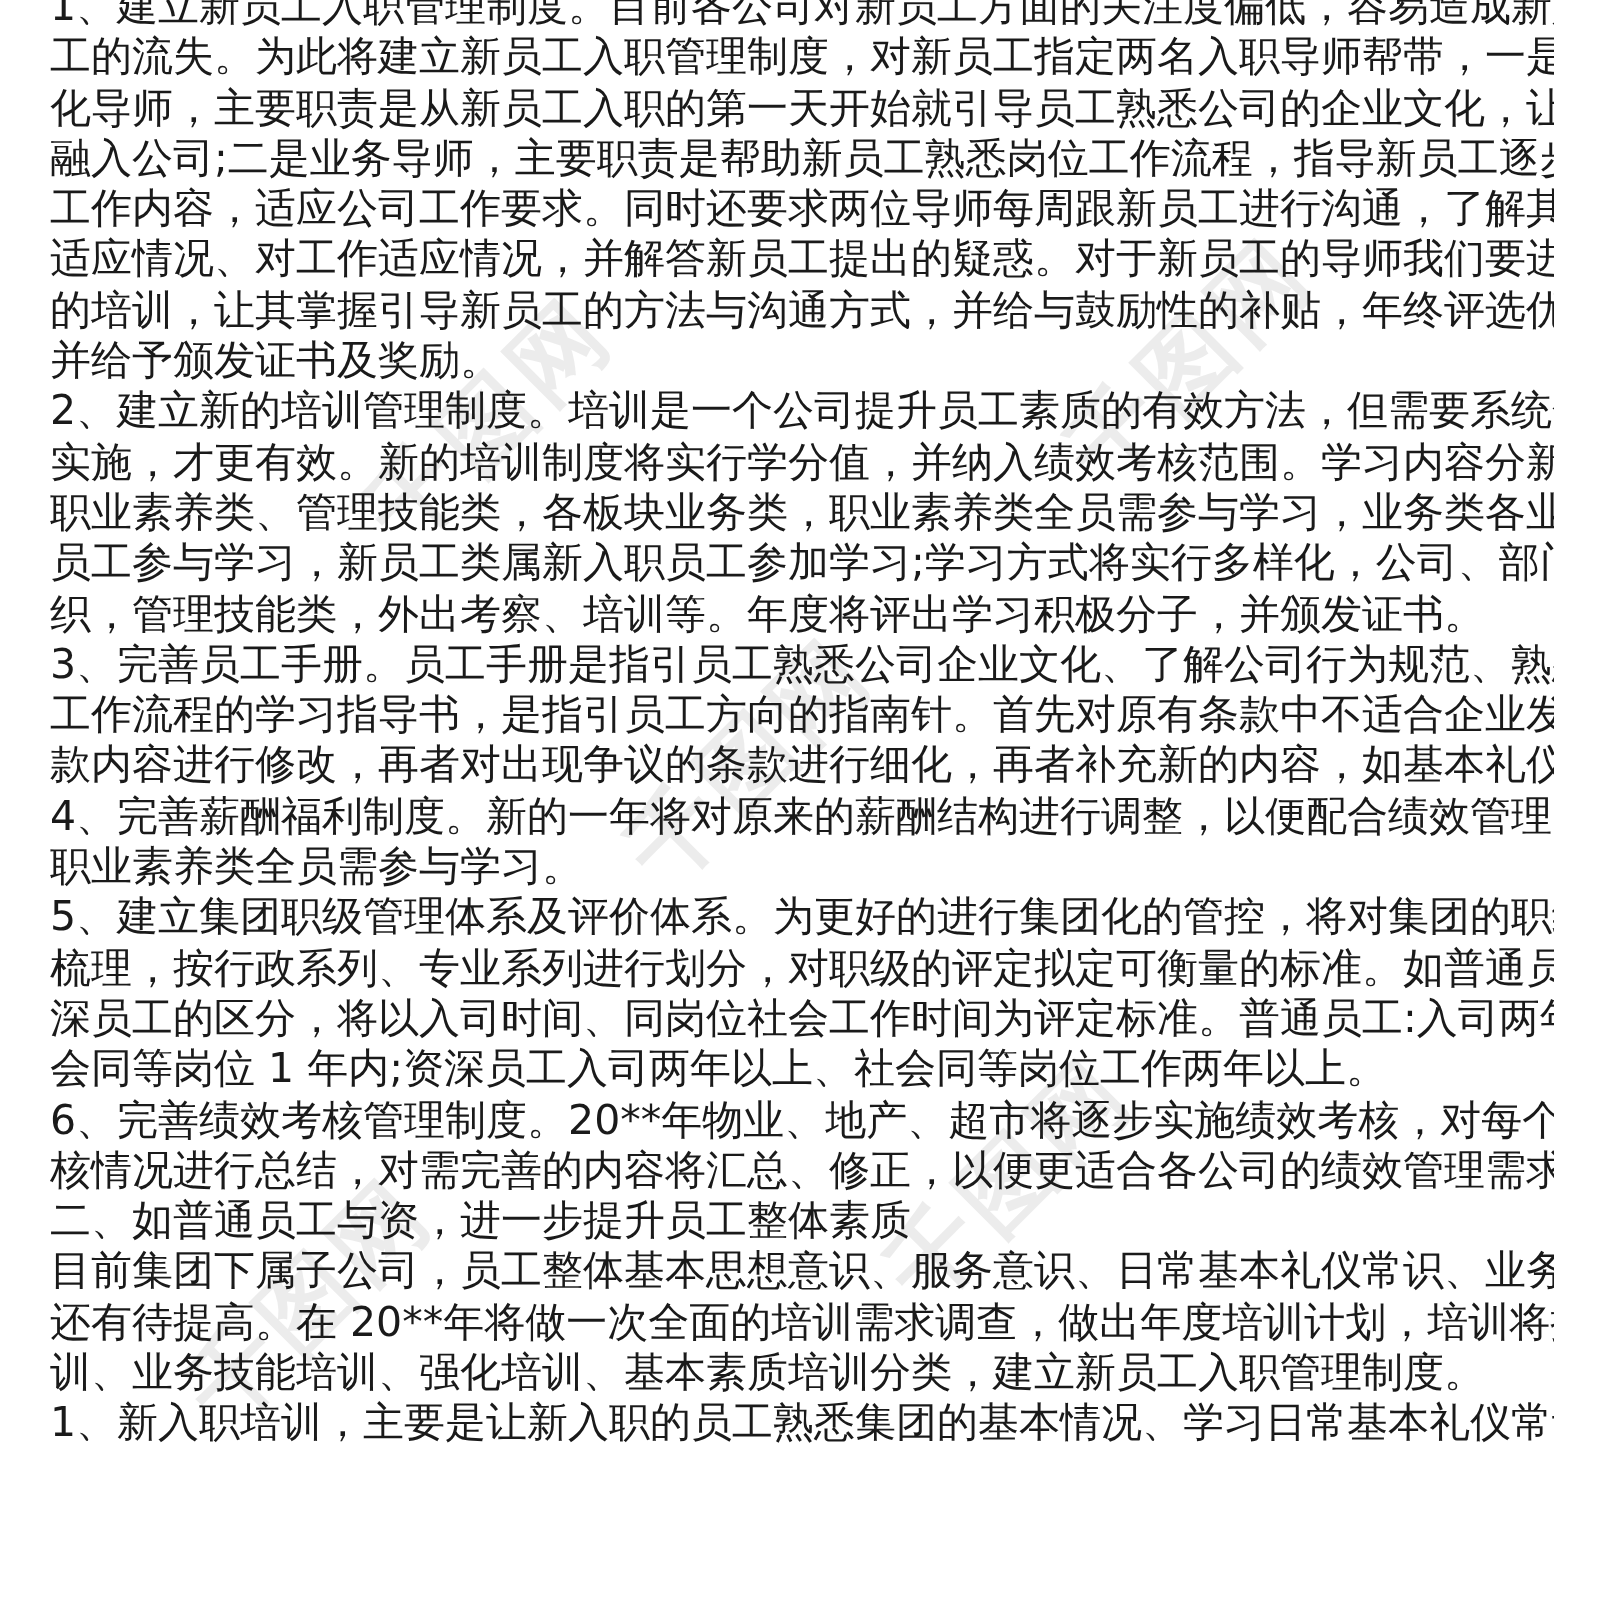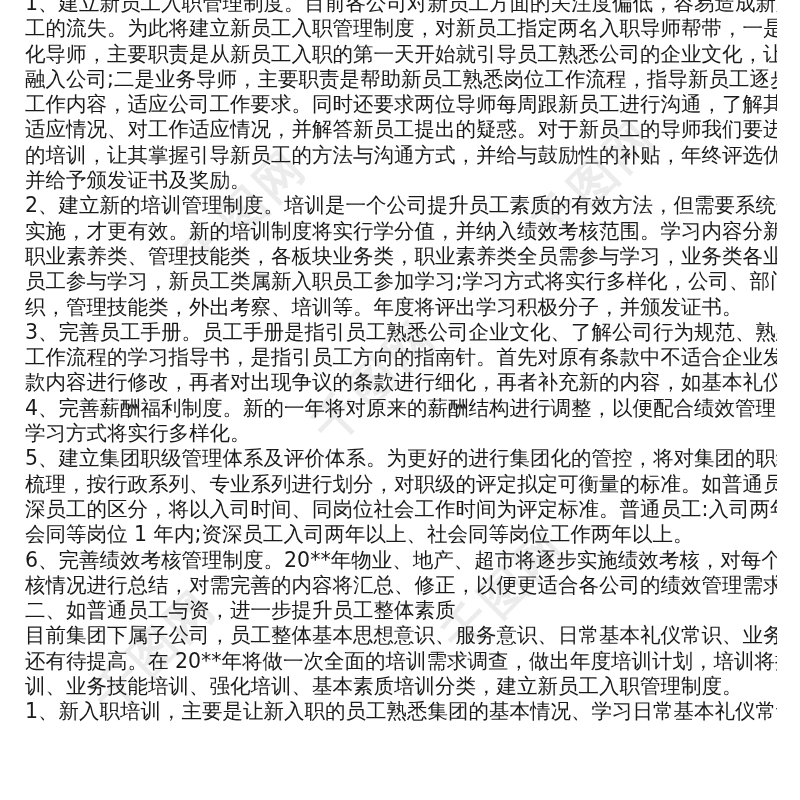--- a/index.html
+++ b/index.html
@@ -65,21 +65,21 @@
     <span class="line last">并给予颁发证书及奖励。</span>
     <span class="line">2、建立新的培训管理制度。培训是一个公司提升员工素质的有效方法，但需要系统化的去</span>
     <span class="line">实施，才更有效。新的培训制度将实行学分值，并纳入绩效考核范围。学习内容分新员工类、</span>
     <span class="line">职业素养类、管理技能类，各板块业务类，职业素养类全员需参与学习，业务类各业务板块</span>
     <span class="line">员工参与学习，新员工类属新入职员工参加学习;学习方式将实行多样化，公司、部门统一组</span>
     <span class="line last">织，管理技能类，外出考察、培训等。年度将评出学习积极分子，并颁发证书。</span>
     <span class="line">3、完善员工手册。员工手册是指引员工熟悉公司企业文化、了解公司行为规范、熟悉日常</span>
     <span class="line">工作流程的学习指导书，是指引员工方向的指南针。首先对原有条款中不适合企业发展的条</span>
     <span class="line">款内容进行修改，再者对出现争议的条款进行细化，再者补充新的内容，如基本礼仪规范等。</span>
     <span class="line">4、完善薪酬福利制度。新的一年将对原来的薪酬结构进行调整，以便配合绩效管理的实施，</span>
-    <span class="line last">学习方式将实行多样化。</span>
+    <span class="line last">职业素养类全员需参与学习。</span>
     <span class="line">5、建立集团职级管理体系及评价体系。为更好的进行集团化的管控，将对集团的职级进行</span>
     <span class="line">梳理，按行政系列、专业系列进行划分，对职级的评定拟定可衡量的标准。如普通员工与资</span>
     <span class="line">深员工的区分，将以入司时间、同岗位社会工作时间为评定标准。普通员工:入司两年内、社</span>
     <span class="line last">会同等岗位 1 年内;资深员工入司两年以上、社会同等岗位工作两年以上。</span>
     <span class="line">6、完善绩效考核管理制度。20**年物业、地产、超市将逐步实施绩效考核，对每个月的考</span>
     <span class="line last">核情况进行总结，对需完善的内容将汇总、修正，以便更适合各公司的绩效管理需求。</span>
     <span class="line last">二、如普通员工与资，进一步提升员工整体素质</span>
     <span class="line">目前集团下属子公司，员工整体基本思想意识、服务意识、日常基本礼仪常识、业务知识，</span>
     <span class="line">还有待提高。在 20**年将做一次全面的培训需求调查，做出年度培训计划，培训将按入职培</span>
     <span class="line last">训、业务技能培训、强化培训、基本素质培训分类，建立新员工入职管理制度。</span>

